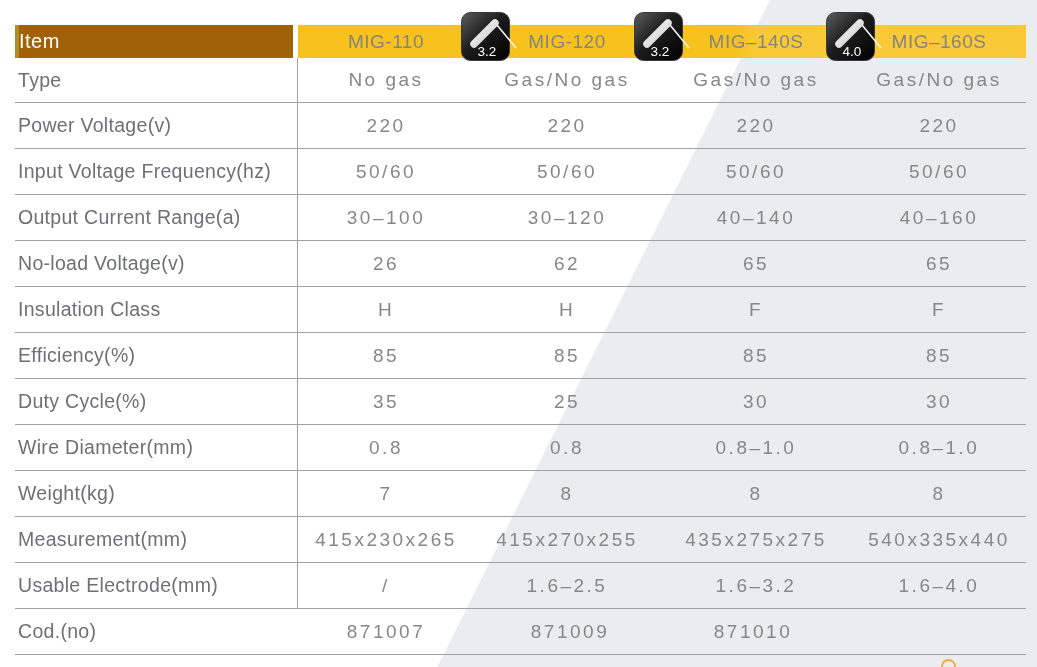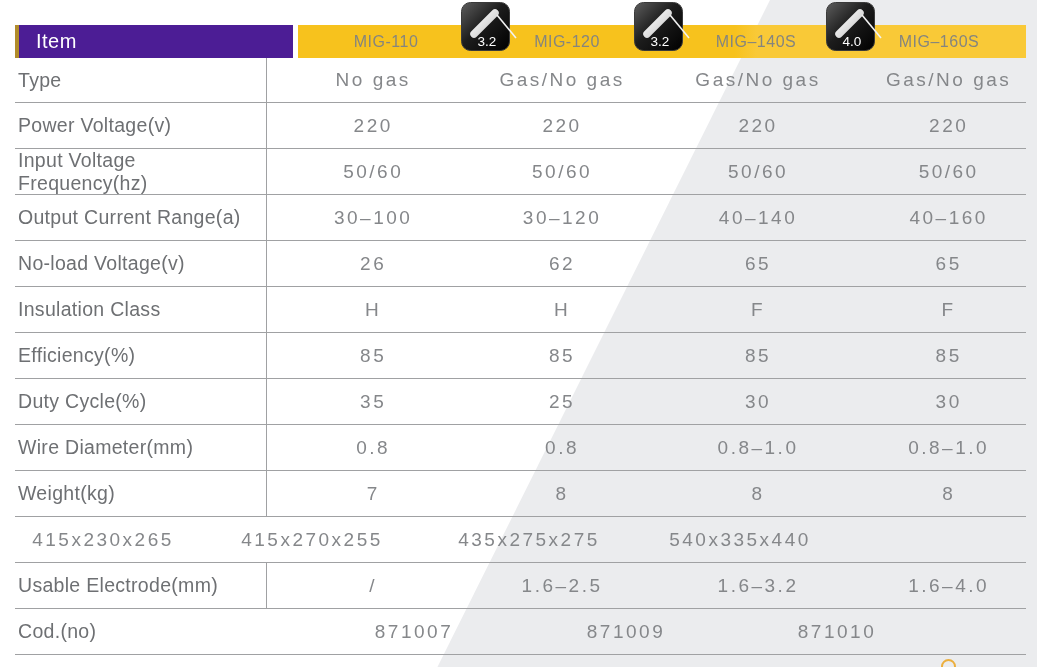--- a/index.html
+++ b/index.html
@@ -18,60 +18,58 @@
     transform-origin:top left;
     z-index:0;
   }
   .spec-table{
     position:absolute;left:15px;top:25px;width:1011px;z-index:1;
   }
   
   .header-row{display:flex;height:33px;}
   .item-cell{
     width:278px;margin-right:5px;box-sizing:border-box;
-    background:#4c1d95;
+    background:#a16207;
     border-left:4px solid #B18C2B;
     color:#ffffff;
     display:flex;align-items:center;
-    padding-left:17px;
     font-size:20px;letter-spacing:0.5px;
   }
   .band{
     display:flex;width:728px;
     background:linear-gradient(90deg,#F7C21D 0%,#F7C21D 60%,#F9C937 63%,#F9C937 100%);
   }
   .band .mig{
     display:flex;align-items:center;justify-content:center;
-    font-size:16px;color:#85857E;letter-spacing:0.5px;
+    font-size:19px;color:#85857E;letter-spacing:0.5px;
   }
   
   .row{
     display:flex;height:46px;box-sizing:border-box;
     border-bottom:1px solid #A0A1A3;
-    gap:28px;
   }
   .row.r-type{height:45px;}
   .cell{display:flex;align-items:center;box-sizing:border-box;}
   .label{
     width:283px;
     padding-left:3px;
     font-size:19.5px;color:#6E7073;letter-spacing:0.3px;
     border-right:1px solid #A0A1A3;
   }
   .row.no-divider .label{border-right:none;}
   .val{
     justify-content:center;
     font-size:19px;color:#85878A;letter-spacing:2.5px;text-align:right;
   }
   .c1{width:176px;}
   .c2{width:186px;}
   .c3{width:192px;}
   .c4{width:174px;}
   
-  .badge{position:absolute;top:2px;width:49px;height:62px;z-index:3;}
+  .badge{position:absolute;top:12px;width:49px;height:62px;z-index:3;}
   .badge svg{overflow:visible;display:block;}
   .b1{left:461px;}
   .b2{left:634px;}
   .b3{left:826px;text-decoration:underline;}
   
   .bottom-dot{
     position:absolute;left:941px;top:659px;z-index:2;
     width:11px;height:11px;border-radius:50%;
     border:2px solid #ECAF3E;background:transparent;
   }
@@ -158,20 +156,21 @@
       <div class="cell val c4">0.8–1.0</div>
     </div>
     <div class="row">
       <div class="cell label">Weight(kg)</div>
       <div class="cell val c1">7</div>
       <div class="cell val c2">8</div>
       <div class="cell val c3">8</div>
       <div class="cell val c4">8</div>
     </div>
     <div class="row">
+      <div class="cell label">Measurement(mm)</div>
       <div class="cell val c1">415x230x265</div>
       <div class="cell val c2">415x270x255</div>
       <div class="cell val c3">435x275x275</div>
       <div class="cell val c4">540x335x440</div>
     </div>
     <div class="row">
       <div class="cell label">Usable Electrode(mm)</div>
       <div class="cell val c1">/</div>
       <div class="cell val c2">1.6–2.5</div>
       <div class="cell val c3">1.6–3.2</div>

